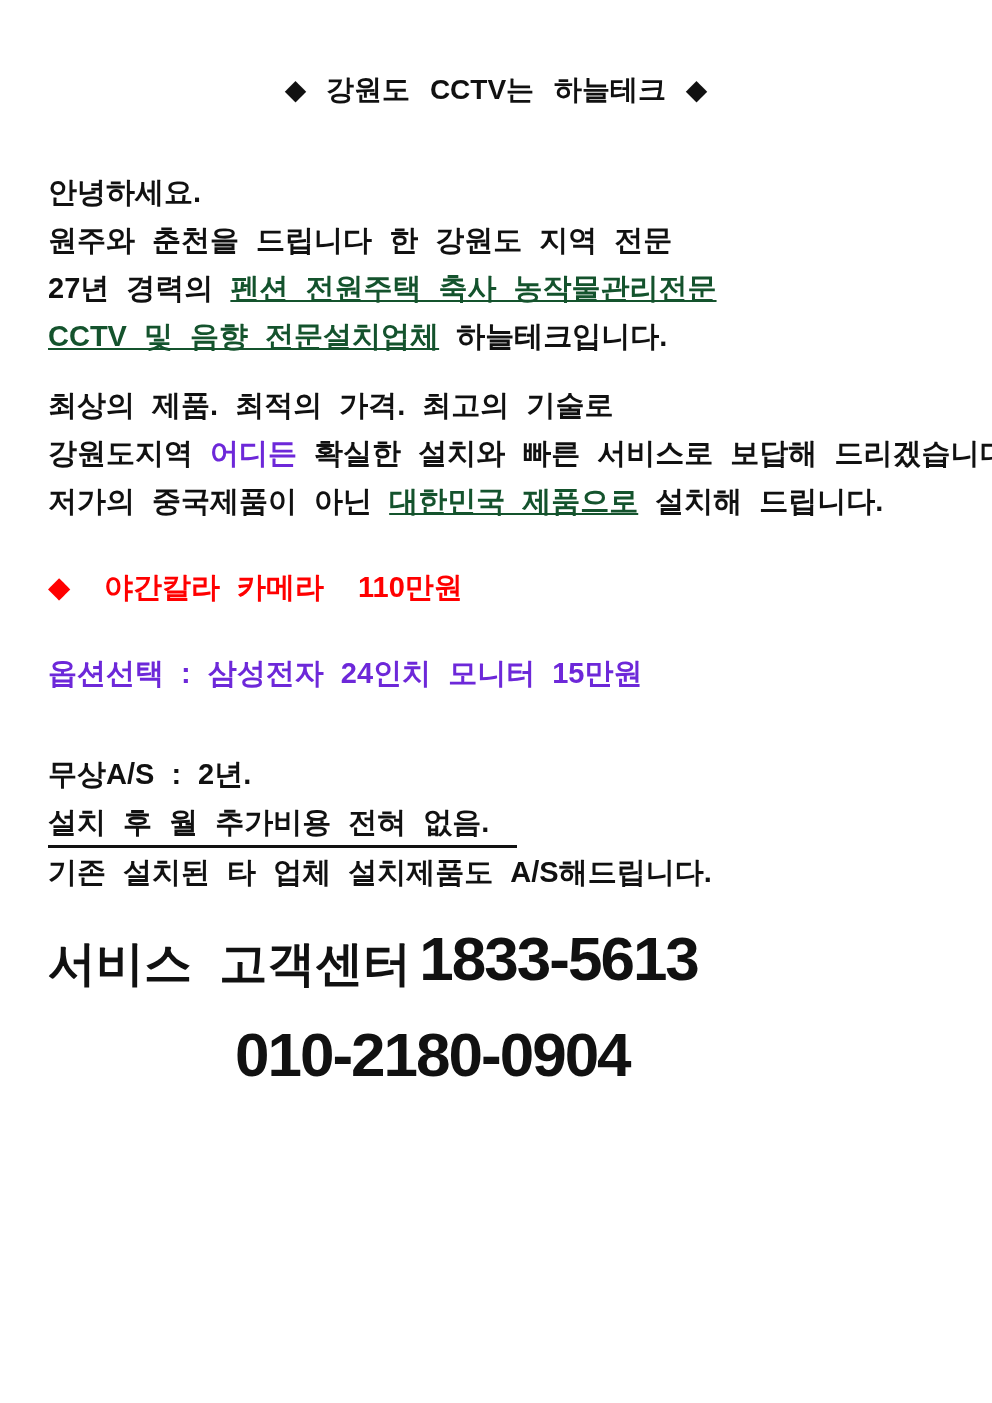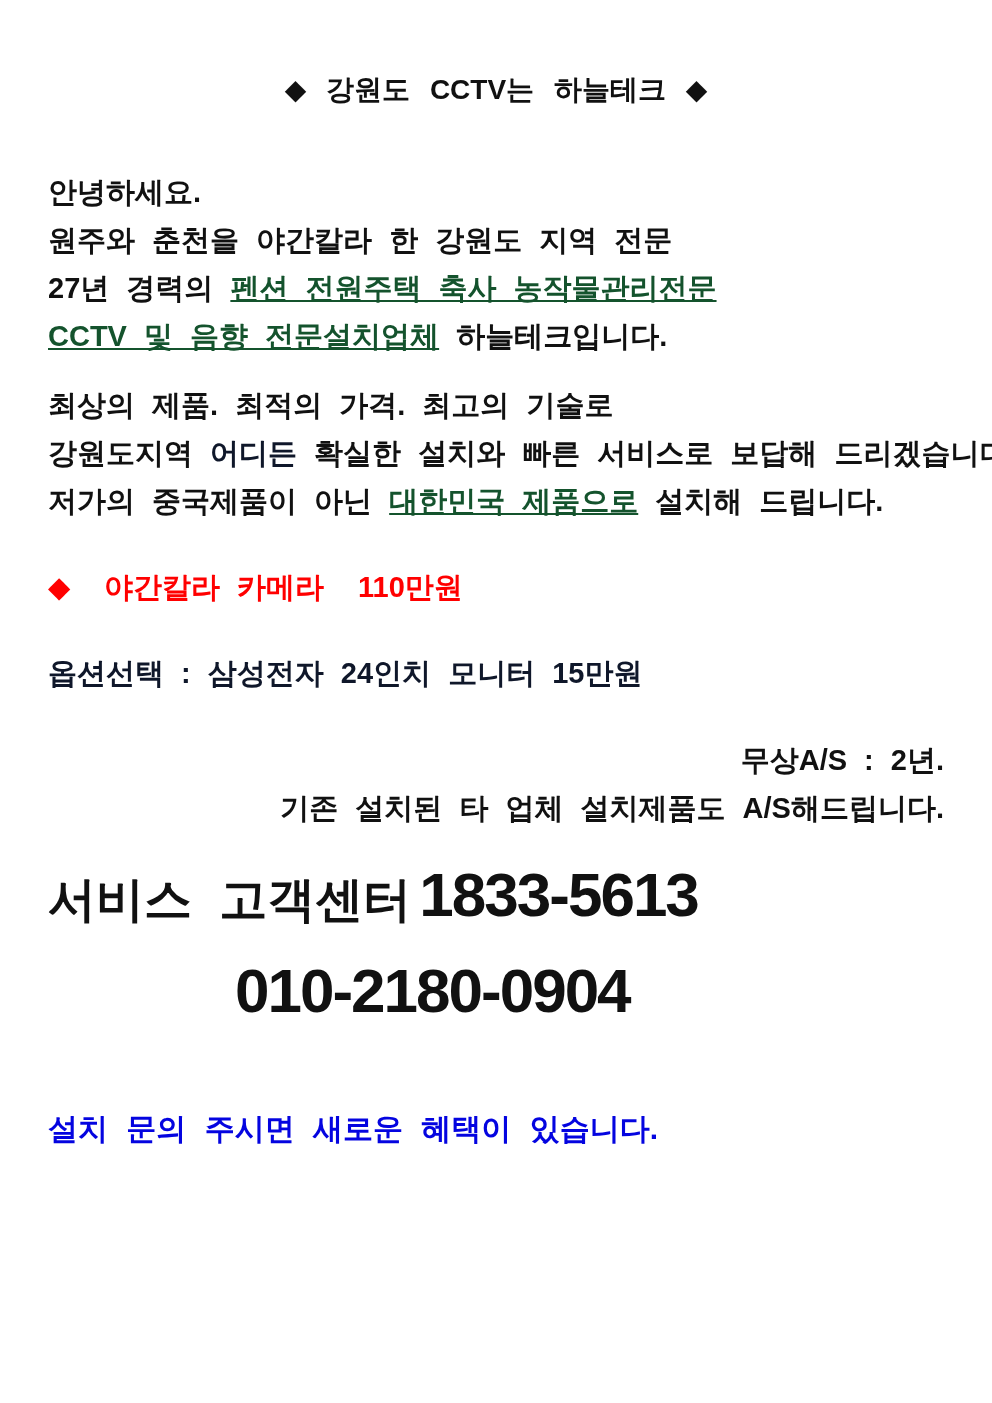--- a/index.html
+++ b/index.html
@@ -36,36 +36,36 @@
   .body-line {
     font-size: 29px;
     line-height: 48px;
     word-spacing: 9px;
     white-space: nowrap;
   }
   .p-intro   { margin-top: 54px; }
   .p-promise { margin-top: 21px; }
   .p-headline{ margin-top: 28px; }
   .red  { color: #14532d; text-decoration: underline; }
-  .blue { color: #0f172a; }
+  .blue { color: #6d28d9; }
   
   .package-items { margin-top: 38px; }
   .package-item {
     font-size: 29px;
     line-height: 48px;
     word-spacing: 9px;
     color: #ff0000;
     white-space: nowrap;
   }
   .package-item .bullet { display: inline-block; width: 56px; }
   .package-item .price  { margin-left: 34px; }
   
   .option-line { margin-top: 38px; }
   
-  .service-block { margin-top: 39px; text-align: right; }
+  .service-block { margin-top: 53px; }
   .underlined {
     display: inline-block;
     border-bottom: 3px solid #111111;
     padding-bottom: 2px;
     padding-right: 28px;
     line-height: 41px;
   }
   
   .contact-block { margin-top: 23px; }
   .contact-line {
@@ -96,43 +96,43 @@
 </style>
 </head>
 <body>
 
 <div class="page">
 
   <div class="flyer-title">◆ 강원도 CCTV는 하늘테크 ◆</div>
 
   <div class="p-intro">
     <div class="body-line">안녕하세요.</div>
-    <div class="body-line">원주와 춘천을 야간칼라 한 강원도 지역 전문</div>
+    <div class="body-line">원주와 춘천을 드립니다 한 강원도 지역 전문</div>
     <div class="body-line"><span>27년 경력의 </span><span class="red">펜션 전원주택 축사 농작물관리전문</span></div>
     <div class="body-line"><span class="red">CCTV 및 음향 전문설치업체</span><span> 하늘테크입니다.</span></div>
   </div>
 
   <div class="p-promise">
     <div class="body-line">최상의 제품. 최적의 가격. 최고의 기술로</div>
     <div class="body-line"><span>강원도지역 </span><span class="blue">어디든</span><span> 확실한 설치와 빠른 서비스로 보답해 드리겠습니다.</span></div>
     <div class="body-line"><span>저가의 중국제품이 아닌 </span><span class="red">대한민국 제품으로</span><span> 설치해 드립니다.</span></div>
   </div>
 
 
   <div class="package-items">
     <div class="package-item"><span class="bullet">◆</span><span>야간칼라 카메라</span><span class="price">110만원</span></div>
   </div>
 
   <div class="body-line blue option-line">옵션선택 : 삼성전자 24인치 모니터 15만원</div>
 
   <div class="service-block">
     <div class="body-line">무상A/S : 2년.</div>
+    <div class="body-line"><span class="underlined">설치 후 월 추가비용 전혀 없음.</span></div>
     <div class="body-line">기존 설치된 타 업체 설치제품도 A/S해드립니다.</div>
   </div>
 
   <div class="contact-block">
     <div class="contact-line"><span class="contact-label">서비스 고객센터</span><span class="contact-number">1833-5613</span></div>
     <div class="contact-line mobile"><span class="contact-number">010-2180-0904</span></div>
   </div>
 
-  <div class="footer-line">설치 문의 주시면 새로운 혜택이 있습니다.</div>
 
 </div>
 
 </body></html>

